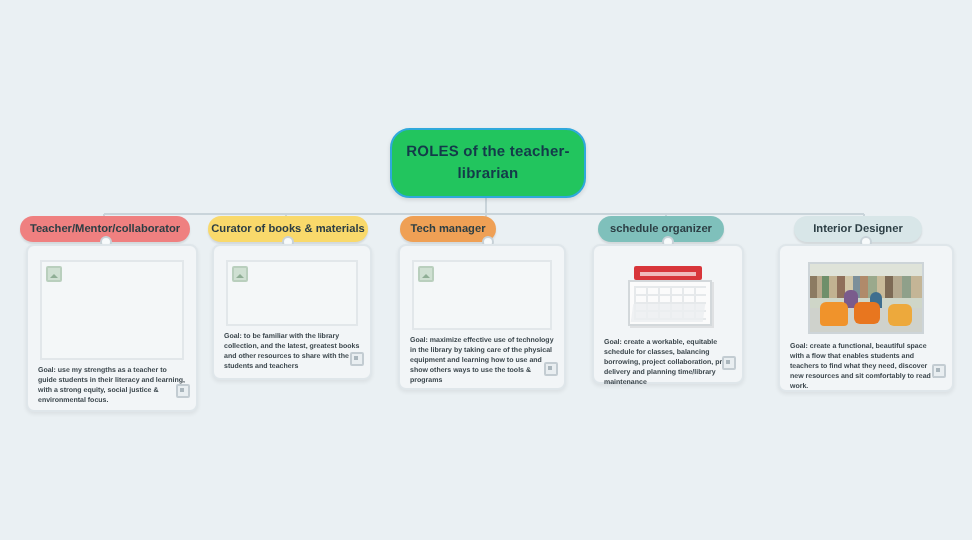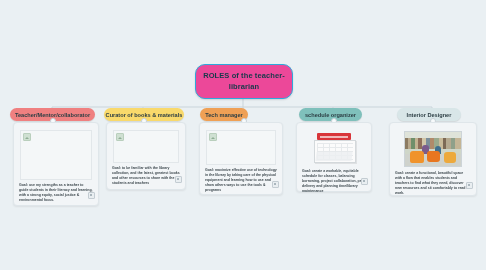--- a/index.html
+++ b/index.html
@@ -11,21 +11,21 @@
     position:relative;
   }
   #canvas{position:absolute;inset:0;}
   svg.connectors{position:absolute;left:0;top:0;width:486px;height:270px;pointer-events:none;}
 
   
   .root-node{
     position:absolute;
     left:195px;top:64px;
     width:96px;height:33px;
-    background:#ec4899;
+    background:#22c55e;
     border:1.5px solid #2fa9db;
     border-radius:10px;
     display:flex;align-items:center;justify-content:center;
     text-align:center;
     box-shadow:0 1px 2px rgba(0,0,0,.12);
   }
   .root-node .root-text{
     font-size:7.5px;font-weight:bold;color:#143a4a;line-height:1.35;
     letter-spacing:.1px;
   }

